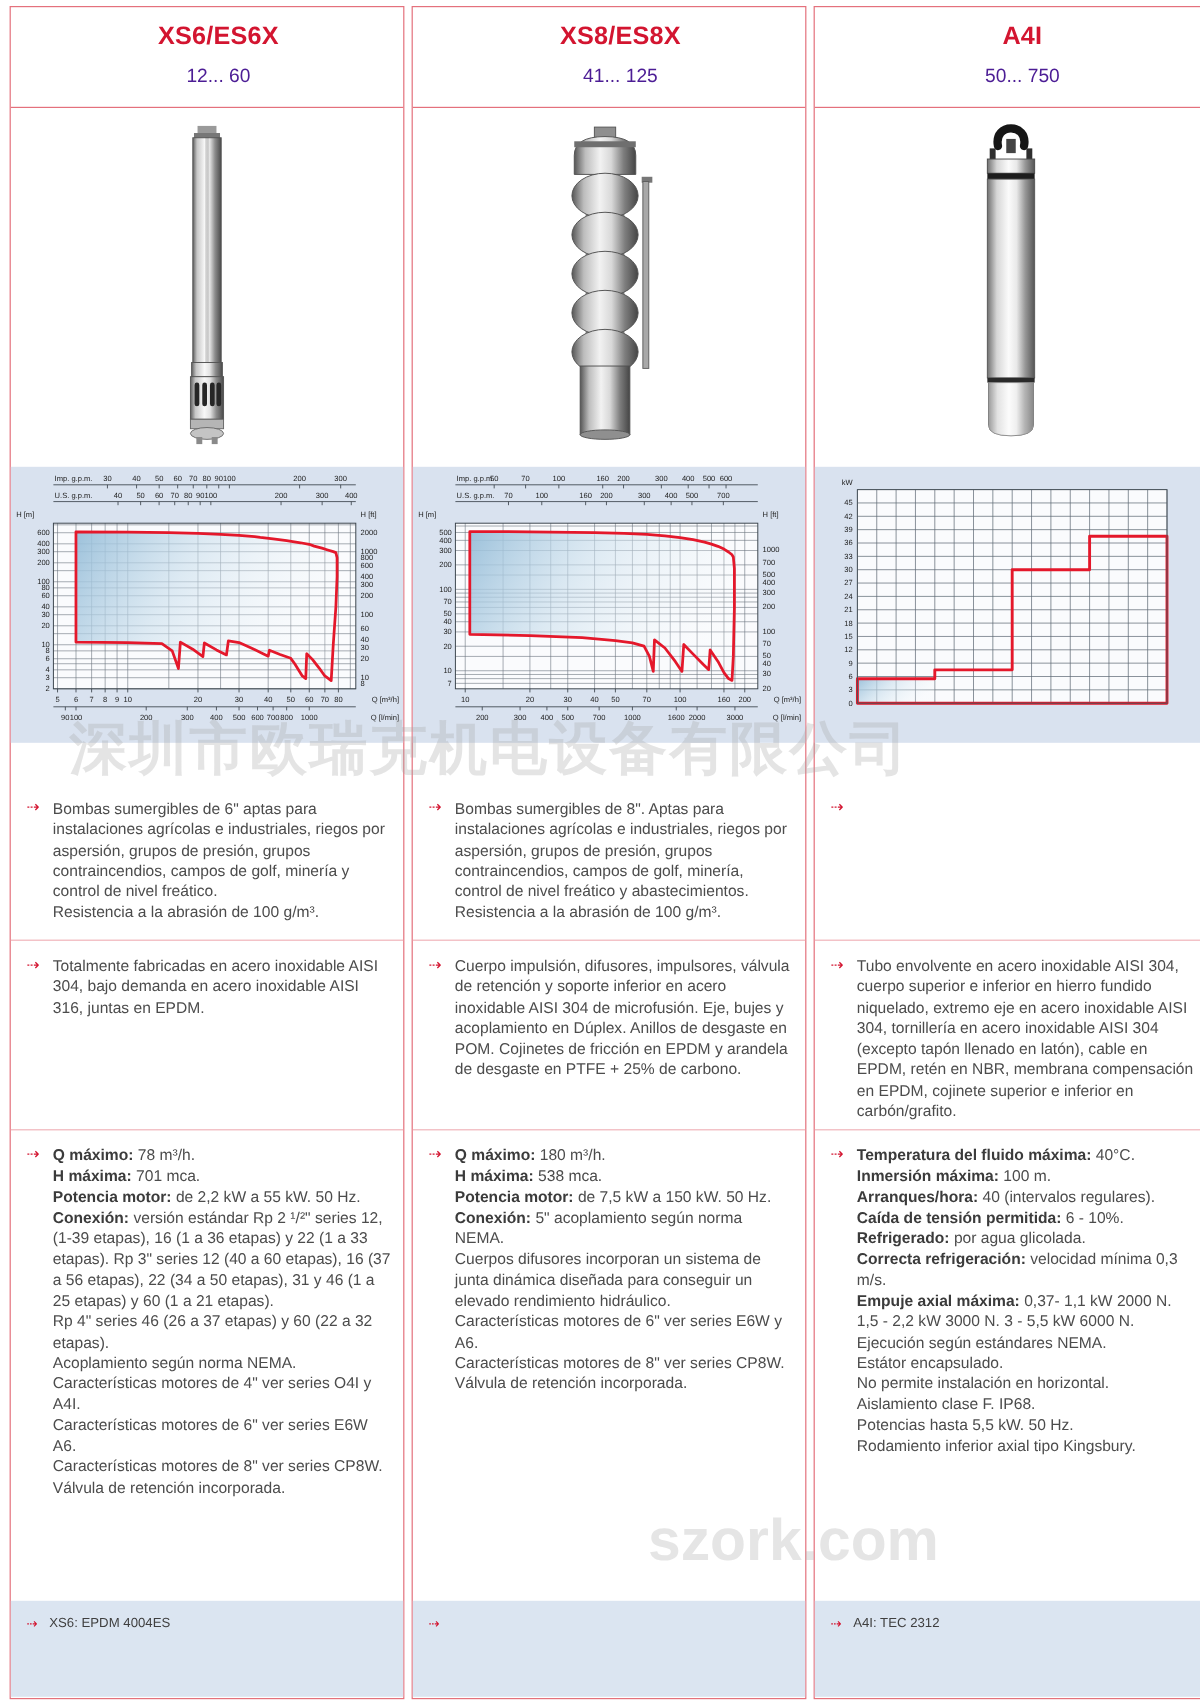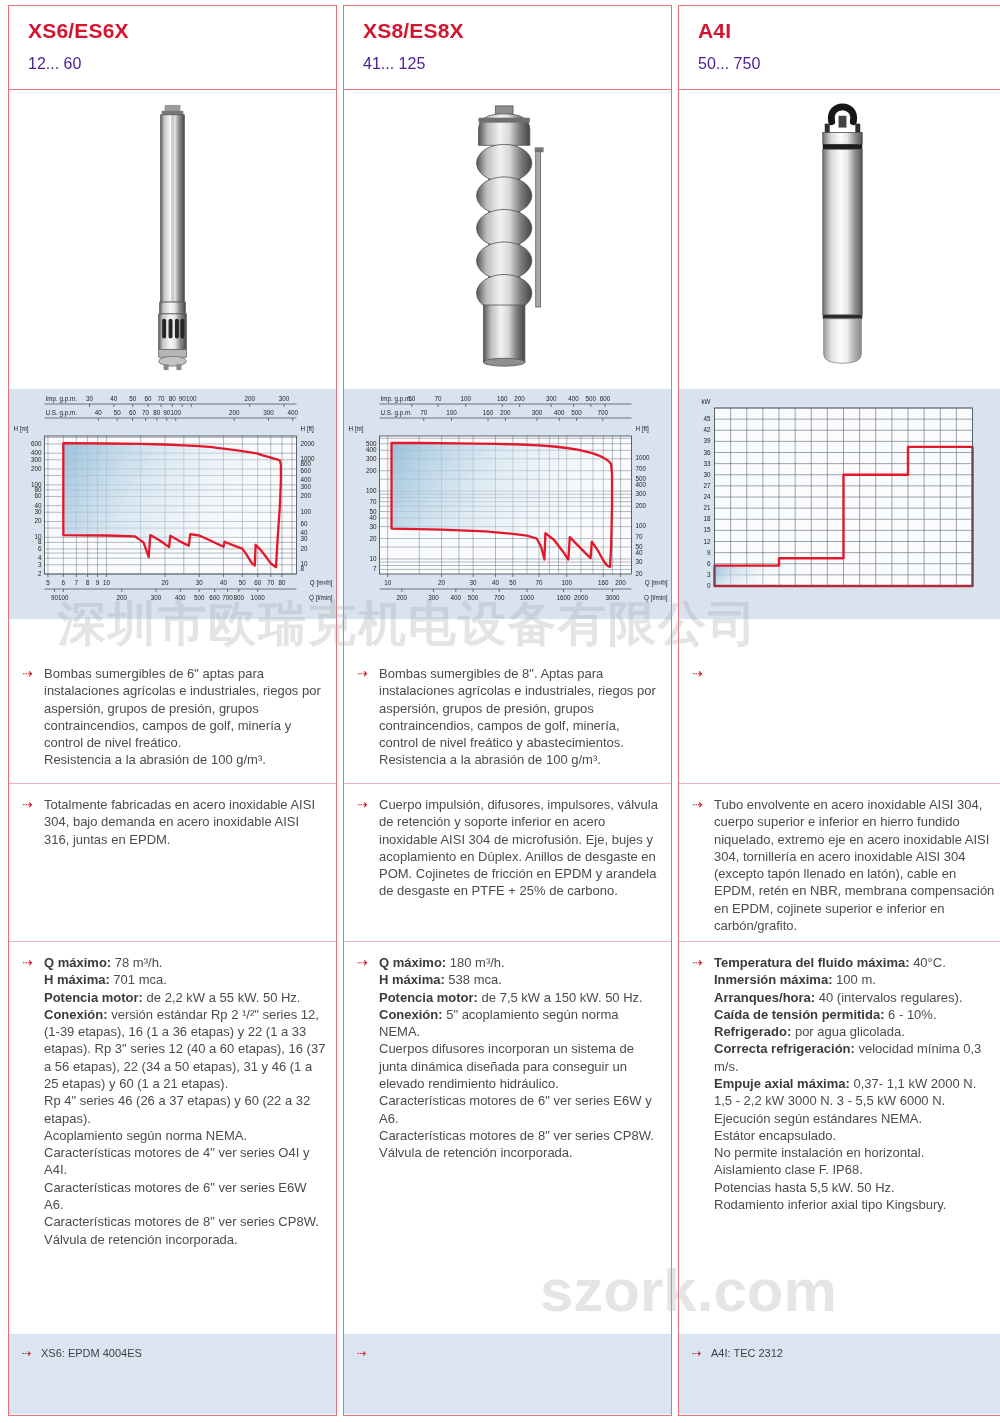--- a/index.html
+++ b/index.html
@@ -1,21 +1,21 @@
 <!DOCTYPE html>
 <html><head>
 <meta charset="utf-8">
 <style>
   html,body{margin:0;padding:0;background:#fff;}
   .page{position:relative;width:1000px;height:1423px;background:#fff;overflow:hidden;
         font-family:"Liberation Sans",sans-serif;}
   .col{position:absolute;top:5px;width:329px;height:1411px;border:1px solid #e4717c;
        background:#fff;box-sizing:border-box;}
   #col1{left:8px}#col2{left:343px}#col3{left:678px}
-  .colhead{height:84px;border-bottom:1px solid #e4717c;padding:13px 0 0 19px;box-sizing:border-box;}
+  .colhead{height:84px;border-bottom:1px solid #e4717c;padding:13px 0 0 19px;box-sizing:border-box;text-align:center;}
   .colhead h1{margin:0;font-size:21px;font-weight:bold;color:#d31530;letter-spacing:.2px;}
   .range{margin-top:12px;font-size:16px;color:#4c1d95;}
   .figure{height:299px;display:flex;justify-content:center;align-items:flex-start;
           padding-top:10px;box-sizing:border-box;}
   .figure svg{height:276px;}
   .chartband{height:230px;background:#d9e2ef;display:flex;align-items:center;justify-content:center;}
   .chartband svg{width:325px;height:228px;}
   .sec{box-sizing:border-box;display:flex;padding:12px 8px 0 13px;font-size:13px;
        line-height:1.33;color:#4c4c4c;}
   .seca{height:164px;padding-top:46px;}
@@ -23,21 +23,21 @@
   .secc{height:393px;border-top:1px solid #f0b3ba;}
   .arrow{width:22px;flex:none;color:#d31530;font-family:"DejaVu Sans",sans-serif;font-size:13px;}
   .ptext{flex:1;margin:0;white-space:pre-line;padding-right:2px;}
   .specline{margin:0;}
   .specline b{color:#3b3b3b;margin-top:35px;}
   .colfoot{height:80px;background:#dbe5f1;display:flex;padding:13px 0 0 13px;
            box-sizing:border-box;font-size:11px;color:#3f3f3f;}
   .colfoot .arrow{font-size:11px;width:19px;}
   .wm-cn{position:absolute;top:592px;left:58px;font-size:48px;font-weight:bold;
          color:rgba(165,165,165,.30);white-space:nowrap;z-index:6;letter-spacing:2px;pointer-events:none;}
-  .wm-web{position:absolute;top:1256px;left:540px;font-size:60px;font-weight:bold;
+  .wm-web{position:absolute;top:1256px;left:540px;font-size:49px;font-weight:bold;
           color:rgba(175,175,175,.33);z-index:6;pointer-events:none;}
   svg text{font-family:"Liberation Sans",sans-serif;}
 </style>
 </head>
 <body>
 
 <div class="page">
 
   <div class="wm-cn">深圳市欧瑞克机电设备有限公司</div>
   <div class="wm-web">szork.com</div>

